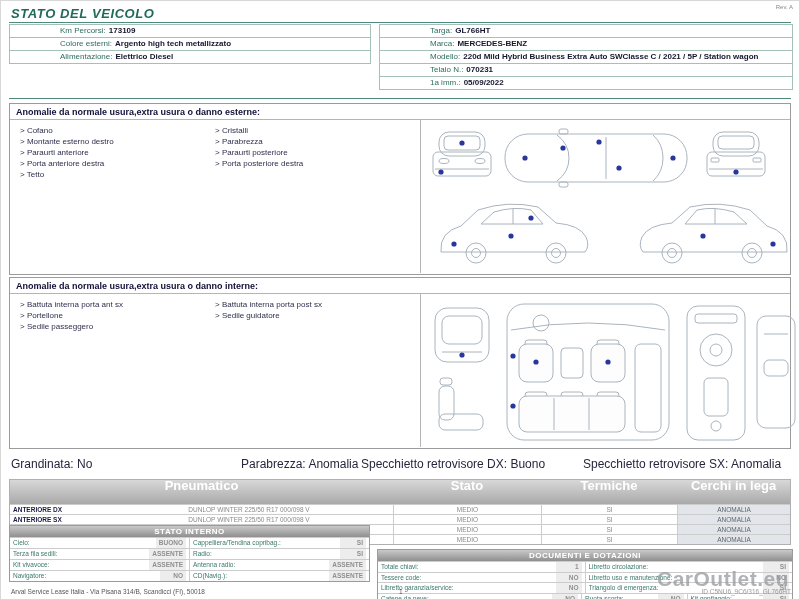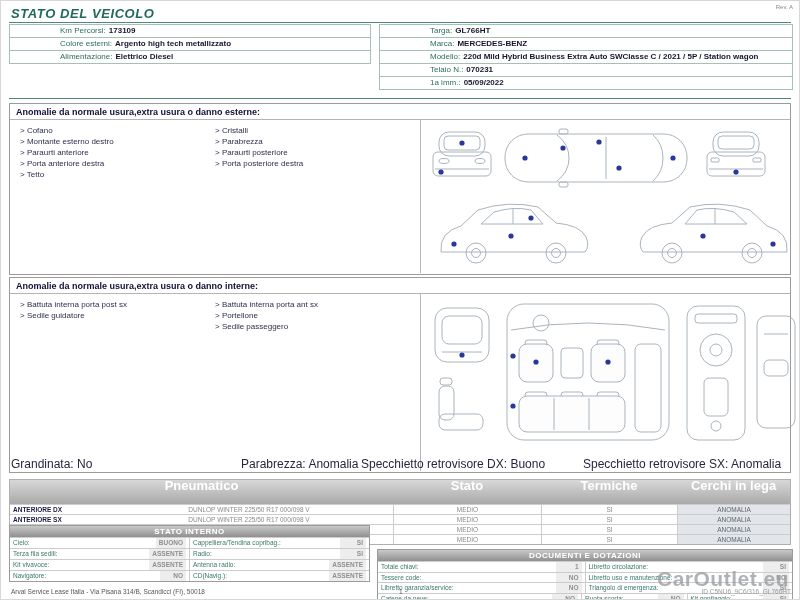--- a/index.html
+++ b/index.html
@@ -15,21 +15,21 @@
   .info-table { position:absolute; font-size:8px; }
   #info-left { left:8px; top:24px; width:362px; }
   #info-right { left:378px; top:24px; width:414px; }
   .irow { border:1px solid #a4c0b7; margin-top:-1px; padding:1px 3px; min-height:10px; line-height:10px; background:#fff; }
   .ilabel { color:#2e6d5e;margin-left:47px; }
   .ivalue { color:#15152e; font-weight:bold; margin-left:3px; }
 
   
   .anom-box { position:absolute; left:8px; width:782px; border:1px solid #9b9b9b; background:#fff; box-sizing:border-box; }
   #ext-box { top:102px; height:172px; }
-  #int-box { top:276px; height:196px; }
+  #int-box { top:276px; height:172px; }
   .anom-title { padding:3px 6px 2px; font-size:9px; font-weight:bold; color:#101038; border-bottom:1px solid #b5b5b5; }
   .anom-body { display:flex; height:calc(100% - 17px); }
   .anom-list { flex:1; padding:5px 10px; display:flex; }
   .anom-col { width:195px; }
   .anom-item { font-size:8px; color:#2e2e4e; line-height:11px; white-space:nowrap; }
   .anom-diagram { width:388px; border-left:1px solid #b5b5b5; box-sizing:border-box; }
   svg { display:block; }
   .sketch { stroke:#aab4be; fill:none; stroke-width:1; }
   .sketch-fill { stroke:#aab4be; fill:#fdfdfe; stroke-width:1; }
   .dot { fill:#27379b; stroke:none; }
@@ -197,27 +197,27 @@
         </svg>
       </div>
     </div>
   </div>
 
   <div class="anom-box" id="int-box">
     <div class="anom-title">Anomalie da normale usura,extra usura o danno interne:</div>
     <div class="anom-body">
       <div class="anom-list">
         <div class="anom-col">
-          <div class="anom-item">&gt; Battuta interna porta post sx</div>
-          <div class="anom-item">&gt; Sedile guidatore</div>
-        </div>
-        <div class="anom-col">
           <div class="anom-item">&gt; Battuta interna porta ant sx</div>
           <div class="anom-item">&gt; Portellone</div>
           <div class="anom-item">&gt; Sedile passeggero</div>
+        </div>
+        <div class="anom-col">
+          <div class="anom-item">&gt; Battuta interna porta post sx</div>
+          <div class="anom-item">&gt; Sedile guidatore</div>
         </div>
       </div>
       <div class="anom-diagram">
         <svg width="386" height="154" viewBox="0 0 386 154">
           <g>
             <rect class="sketch" x="14" y="14" width="54" height="54" rx="12"></rect>
             <rect class="sketch" x="21" y="22" width="40" height="28" rx="7"></rect>
             <line class="sketch" x1="21" y1="58" x2="61" y2="58"></line>
             <circle class="dot" cx="41" cy="61" r="2.6"></circle>
           </g>

